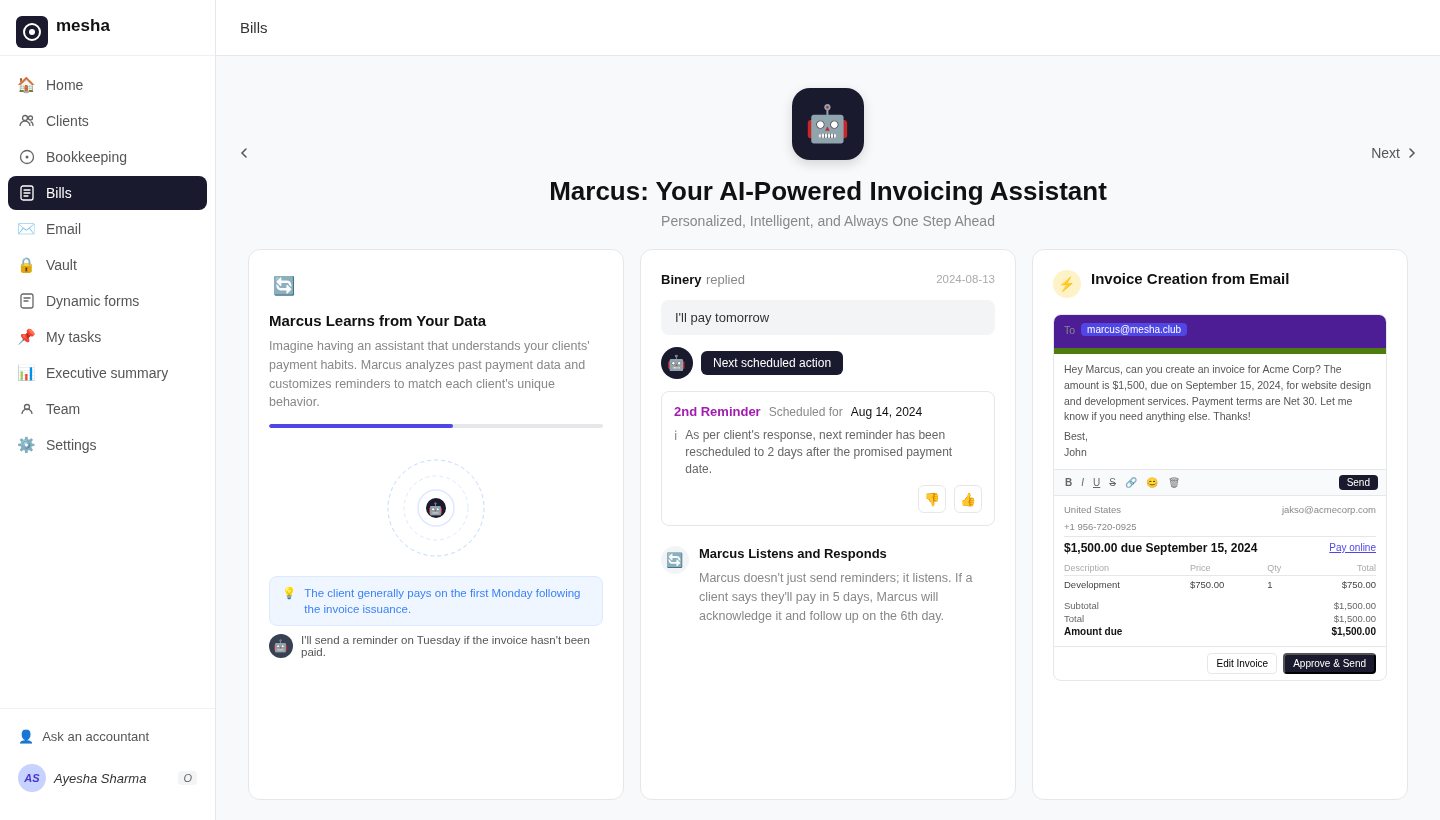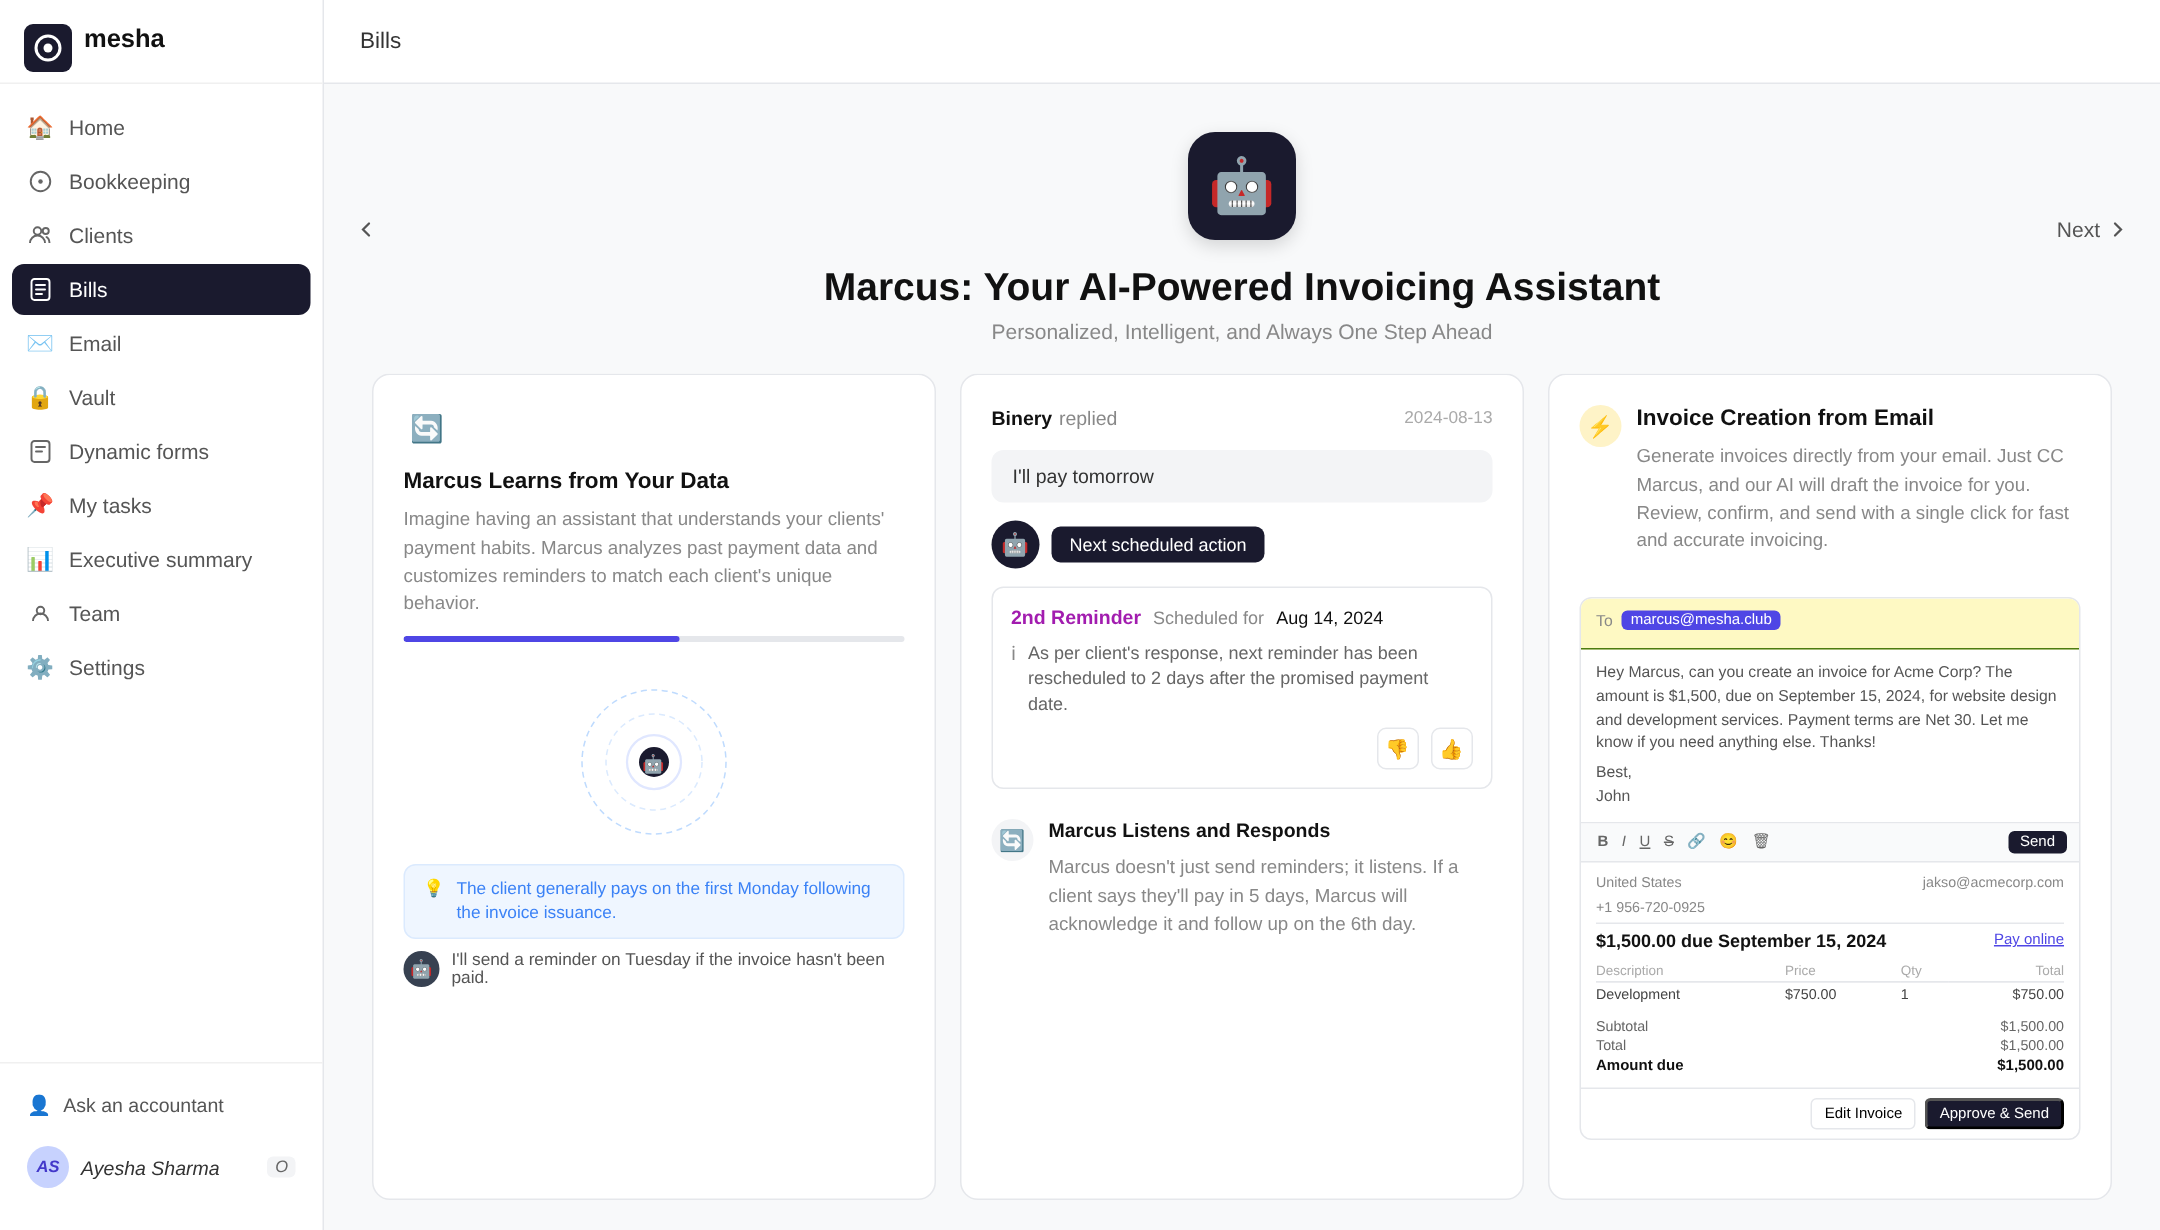--- a/index.html
+++ b/index.html
@@ -60,21 +60,21 @@
     .reminder-title { font-size: 13px; font-weight: 600; color: #a21caf; }
     .reminder-sched { font-size: 12px; color: #888; }
     .reminder-date { font-size: 12px; font-weight: 500; color: #111; }
     .reminder-body { display: flex; gap: 8px; font-size: 12px; color: #666; line-height: 1.4; }
     .reminder-actions { display: flex; justify-content: flex-end; gap: 8px; margin-top: 8px; }
     .thumb-btn { width: 28px; height: 28px; border-radius: 6px; border: 1px solid #e5e7eb; display: flex; align-items: center; justify-content: center; cursor: pointer; font-size: 13px; background: #fff; }
     .card2-desc { font-size: 12.5px; color: #888; line-height: 1.5; padding-top: 4px; }
 
     
     .invoice-preview { border: 1px solid #e5e7eb; border-radius: 8px; overflow: hidden; margin-top: 8px; font-size: 10px; }
-    .invoice-email-header { background: #fef9c3; border-bottom: 1px solid #4d7c0f; padding: 8px 10px; }
+    .invoice-email-header { background: #4c1d95; border-bottom: 6px solid #4d7c0f; padding: 8px 10px; }
     .invoice-to-row { display: flex; align-items: center; gap: 6px; font-size: 10.5px; color: #888; margin-bottom: 4px; }
     .marcus-chip { background: #4f46e5; color: #fff; border-radius: 4px; padding: 1px 6px; font-size: 10px; }
     .email-body { padding: 8px 10px; font-size: 10.5px; color: #555; line-height: 1.5; border-bottom: 1px solid #e5e7eb; }
     .editor-bar { display: flex; align-items: center; gap: 3px; padding: 5px 8px; border-bottom: 1px solid #e5e7eb; background: #f9fafb; }
     .editor-btn { font-size: 10px; color: #666; padding: 1px 3px; font-weight: 500; cursor: pointer; }
     .send-btn { background: #1a1a2e; color: #fff; border-radius: 4px; padding: 2px 8px; font-size: 10px; margin-left: auto; }
     .invoice-detail { padding: 8px 10px; }
     .invoice-amount { font-size: 12px; font-weight: 700; color: #111; }
     .pay-link { color: #4f46e5; font-size: 10px; text-decoration: underline; }
     .invoice-table { width: 100%; border-collapse: collapse; margin-top: 6px; }
@@ -103,36 +103,36 @@
   </div>
 
   <nav class="sidebar-nav">
     <div class="nav-item">
       <span class="nav-icon">🏠</span>
       <span>Home</span>
     </div>
     <div class="nav-item">
       <span class="nav-icon">
         <svg width="16" height="16" viewBox="0 0 16 16" fill="none">
-            <circle cx="8" cy="8" r="6.5" stroke="#666" stroke-width="1.3"></circle>
-            <circle cx="8" cy="8" r="1.5" fill="#666"></circle>
-          </svg>
-      </span>
-      <span>Bookkeeping</span>
-    </div>
-    <div class="nav-item">
-      <span class="nav-icon">
-        <svg width="16" height="16" viewBox="0 0 16 16" fill="none">
             <circle cx="6" cy="5" r="2.5" stroke="#666" stroke-width="1.3"></circle>
             <path d="M1 13c0-2.76 2.24-5 5-5s5 2.24 5 5" stroke="#666" stroke-width="1.3" fill="none"></path>
             <circle cx="11.5" cy="5" r="2" stroke="#666" stroke-width="1.3"></circle>
             <path d="M14 13c0-2.2-1.12-4-2.5-4" stroke="#666" stroke-width="1.3" fill="none"></path>
           </svg>
       </span>
       <span>Clients</span>
+    </div>
+    <div class="nav-item">
+      <span class="nav-icon">
+        <svg width="16" height="16" viewBox="0 0 16 16" fill="none">
+            <circle cx="8" cy="8" r="6.5" stroke="#666" stroke-width="1.3"></circle>
+            <circle cx="8" cy="8" r="1.5" fill="#666"></circle>
+          </svg>
+      </span>
+      <span>Bookkeeping</span>
     </div>
     <div class="nav-item active">
       <span class="nav-icon">
         <svg width="16" height="16" viewBox="0 0 16 16" fill="none">
             <rect x="2" y="1" width="12" height="14" rx="2" stroke="#fff" stroke-width="1.3"></rect>
             <path d="M5 5h6M5 8h6M5 11h4" stroke="#fff" stroke-width="1.3" stroke-linecap="round"></path>
           </svg>
       </span>
       <span>Bills</span>
     </div>
@@ -287,21 +287,20 @@
             </div>
           </div>
         </div>
       </div>
 
       <div class="card">
         <div style="display:flex;align-items:flex-start;gap:10px;margin-bottom:8px;">
           <div style="width:28px;height:28px;border-radius:50%;background:#fef3c7;display:flex;align-items:center;justify-content:center;font-size:14px;flex-shrink:0;">⚡</div>
           <div>
             <div class="card-title">Invoice Creation from Email</div>
-            <div class="card-desc">Generate invoices directly from your email. Just CC Marcus, and our AI will draft the invoice for you. Review, confirm, and send with a single click for fast and accurate invoicing.</div>
           </div>
         </div>
 
         <div class="invoice-preview">
 
           <div class="invoice-email-header">
             <div class="invoice-to-row">
               <span>To</span>
               <div class="marcus-chip">marcus@mesha.club</div>
             </div>

